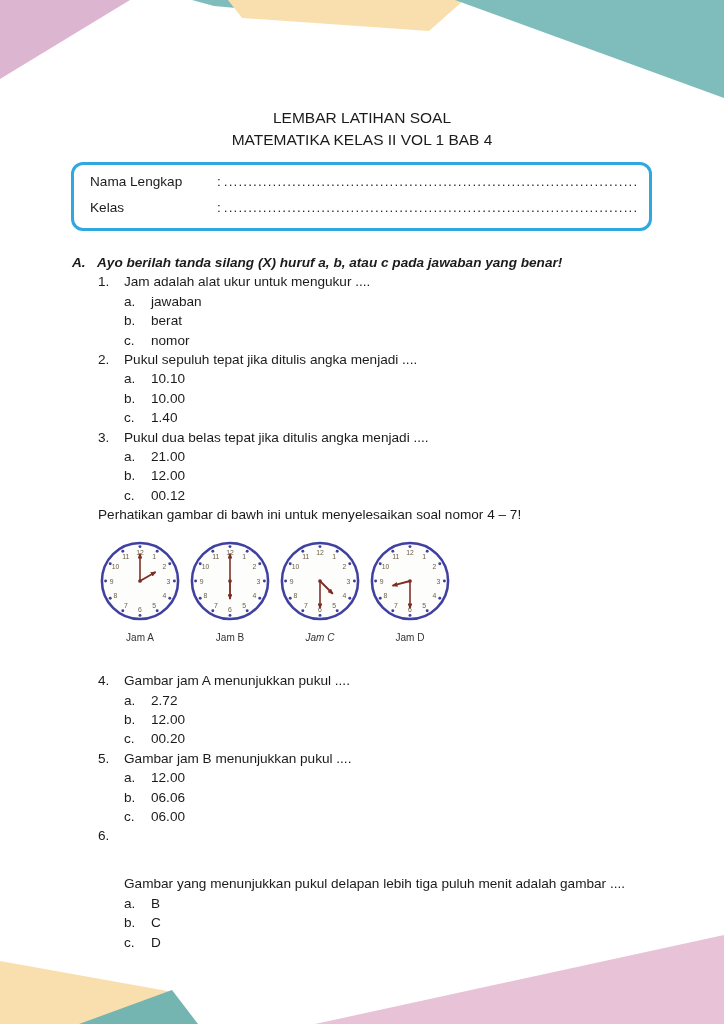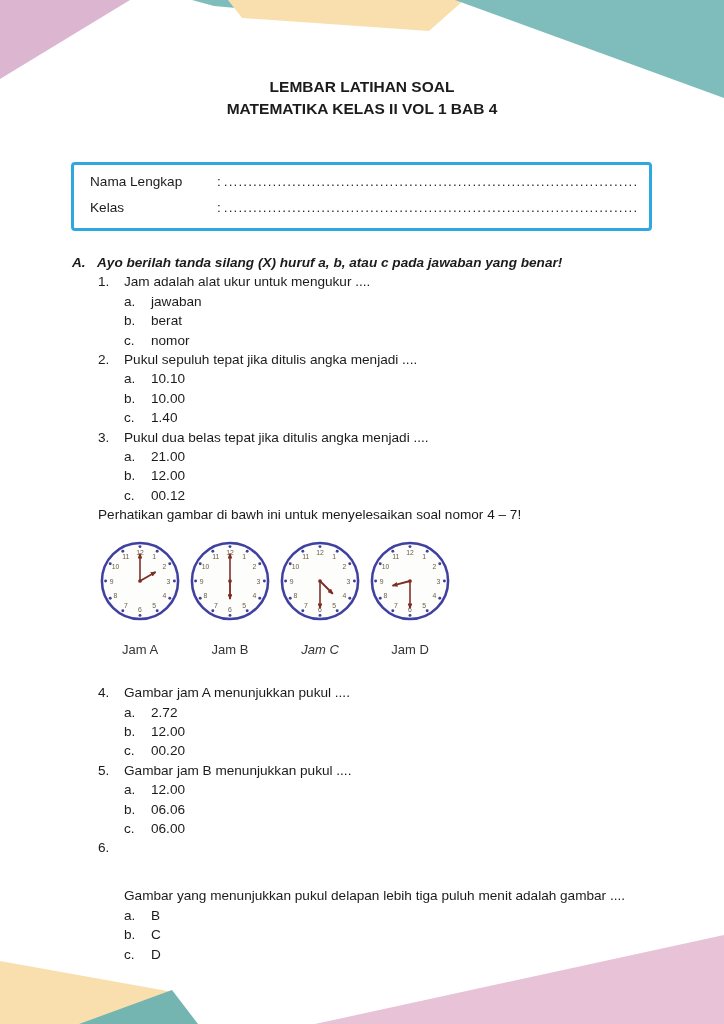--- a/index.html
+++ b/index.html
@@ -1,40 +1,40 @@
 <!DOCTYPE html>
 <html><head>
 <meta charset="utf-8">
 <style>
   html,body{margin:0;padding:0;background:#fff;}
   .page{position:relative;width:724px;height:1024px;background:#ffffff;overflow:hidden;
         font-family:"Liberation Sans",sans-serif;color:#1b1b1b;}
   .deco{position:absolute;left:0;top:0;width:724px;height:1024px;pointer-events:none;}
-  .title{position:absolute;top:76px;left:0;width:100%;text-align:center;
-         font-size:15.5px;font-weight:700;line-height:22px;}
+  .title{position:absolute;top:107px;left:0;width:100%;text-align:center;
+         font-size:15.5px;font-weight:400;line-height:22px;}
   .name-box{position:absolute;left:71px;top:162px;width:581px;height:69px;box-sizing:border-box;
-            border:3px solid #2FA8DF;border-radius:4px;padding:4px 12px 0 16px;background:#fff;}
+            border:3px solid #2FA8DF;border-radius:12px;padding:4px 12px 0 16px;background:#fff;}
   .form-row{display:flex;height:26px;line-height:26px;font-size:13.6px;}
   .f-label{width:127px;flex:none;}
   .f-colon{flex:none;margin-right:3px;}
   .f-dots{flex:1 1 auto;overflow:hidden;white-space:nowrap;letter-spacing:1.1px;color:#2a2a2a;}
   .content{position:absolute;left:72px;top:253px;width:581px;font-size:13.6px;line-height:19.4px;}
   .sec{display:flex;font-weight:700;font-style:italic;}
   .sec-label{width:25px;flex:none;}
   .q-line{display:flex;}
   .q-num{margin-left:26px;width:26px;flex:none;}
   .q-text{flex:1 1 auto;}
   .q-text.justify{text-align:justify;margin-top:48px;}
   .opt{display:flex;margin-left:52px;}
   .o-letter{width:27px;flex:none;}
   .note{margin-left:26px;}
   .figure{margin-left:23px;margin-top:6px;padding-top:8px;display:flex;}
   .part2{margin-top:23px;}
   .clock-cell{width:90px;text-align:center;flex:none;}
-  .clock-label{font-size:13px;line-height:20px;margin-top:12px;}
+  .clock-label{font-size:10px;line-height:20px;margin-top:0px;}
 </style>
 </head>
 <body>
 
 <div class="page">
 
   <svg class="deco" viewBox="0 0 724 1024">
     <polygon points="0,0 130,0 0,79" style="fill: rgb(220, 182, 208);"></polygon>
     <polygon points="192,0 266,0 338,17 214,6" style="fill: rgb(126, 189, 188);"></polygon>
     <polygon points="228,0 464,0 429,31 242,18" style="fill: rgb(250, 223, 174);"></polygon>

